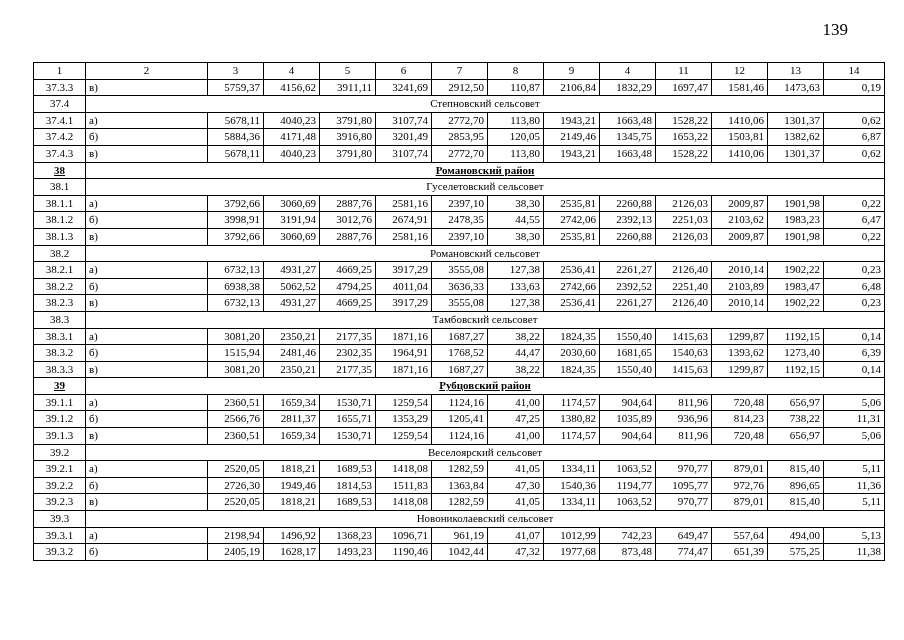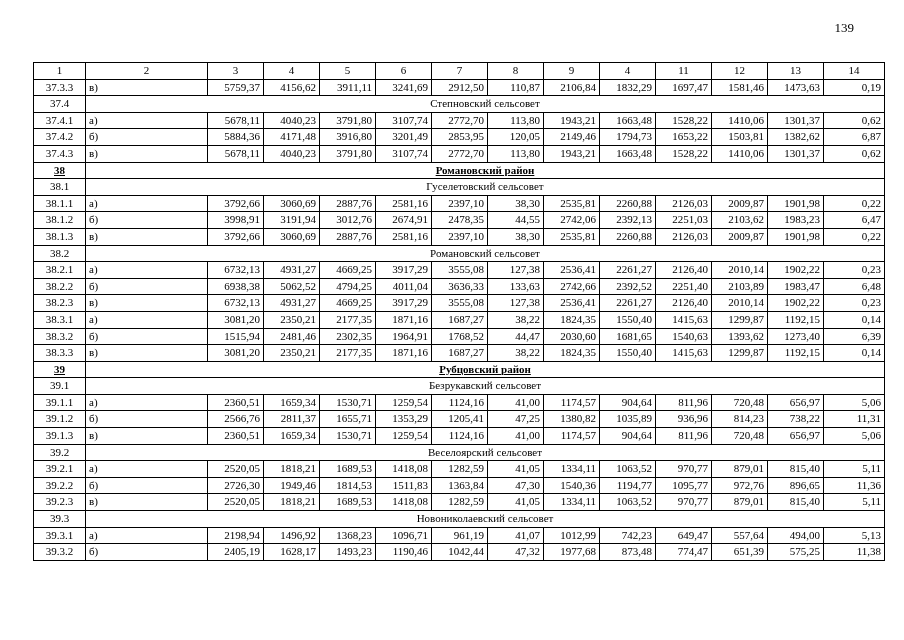--- a/index.html
+++ b/index.html
@@ -11,22 +11,22 @@
     width: 904px;
     height: 640px;
     position: relative;
     overflow: hidden;
     font-family: "Liberation Serif", serif;
     color: #000000;
   }
   .page-number {
     position: absolute;
     top: 20px;
-    right: 50px;
-    font-size: 13px;
+    right: 56px;
+    font-size: 17px;
     color: #000000;
   }
   table.data-table {
     position: absolute;
     left: 33px;
     top: 62px;
     width: 851px;
     border-collapse: collapse;
     table-layout: fixed;
   }
@@ -136,21 +136,21 @@
       <tr class="row-data">
         <td class="c-code">37.4.2</td>
         <td class="c-label">б)</td>
         <td class="c-num">5884,36</td>
         <td class="c-num">4171,48</td>
         <td class="c-num">3916,80</td>
         <td class="c-num">3201,49</td>
         <td class="c-num">2853,95</td>
         <td class="c-num">120,05</td>
         <td class="c-num">2149,46</td>
-        <td class="c-num">1794,73</td>
+        <td class="c-num">1345,75</td>
         <td class="c-num">1653,22</td>
         <td class="c-num">1503,81</td>
         <td class="c-num">1382,62</td>
         <td class="c-num">6,87</td>
       </tr>
       <tr class="row-data">
         <td class="c-code">37.4.3</td>
         <td class="c-label">в)</td>
         <td class="c-num">5678,11</td>
         <td class="c-num">4040,23</td>
@@ -266,20 +266,24 @@
         <td class="c-num">3917,29</td>
         <td class="c-num">3555,08</td>
         <td class="c-num">127,38</td>
         <td class="c-num">2536,41</td>
         <td class="c-num">2261,27</td>
         <td class="c-num">2126,40</td>
         <td class="c-num">2010,14</td>
         <td class="c-num">1902,22</td>
         <td class="c-num">0,23</td>
       </tr>
+      <tr class="row-section">
+        <td class="c-code">38.3</td>
+        <td class="c-span" colspan="13">Тамбовский сельсовет</td>
+      </tr>
       <tr class="row-data">
         <td class="c-code">38.3.1</td>
         <td class="c-label">а)</td>
         <td class="c-num">3081,20</td>
         <td class="c-num">2350,21</td>
         <td class="c-num">2177,35</td>
         <td class="c-num">1871,16</td>
         <td class="c-num">1687,27</td>
         <td class="c-num">38,22</td>
         <td class="c-num">1824,35</td>
@@ -318,24 +322,20 @@
         <td class="c-num">1550,40</td>
         <td class="c-num">1415,63</td>
         <td class="c-num">1299,87</td>
         <td class="c-num">1192,15</td>
         <td class="c-num">0,14</td>
       </tr>
       <tr class="row-district">
         <td class="c-code">39</td>
         <td class="c-span" colspan="13">Рубцовский район</td>
       </tr>
-      <tr class="row-section">
-        <td class="c-code">39.1</td>
-        <td class="c-span" colspan="13">Безрукавский сельсовет</td>
-      </tr>
       <tr class="row-data">
         <td class="c-code">39.1.1</td>
         <td class="c-label">а)</td>
         <td class="c-num">2360,51</td>
         <td class="c-num">1659,34</td>
         <td class="c-num">1530,71</td>
         <td class="c-num">1259,54</td>
         <td class="c-num">1124,16</td>
         <td class="c-num">41,00</td>
         <td class="c-num">1174,57</td>

